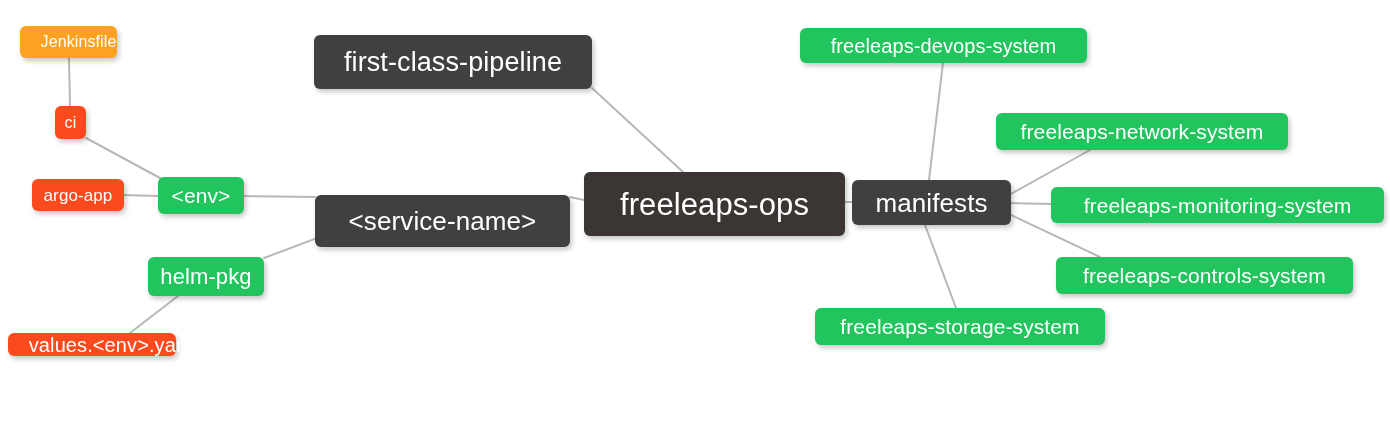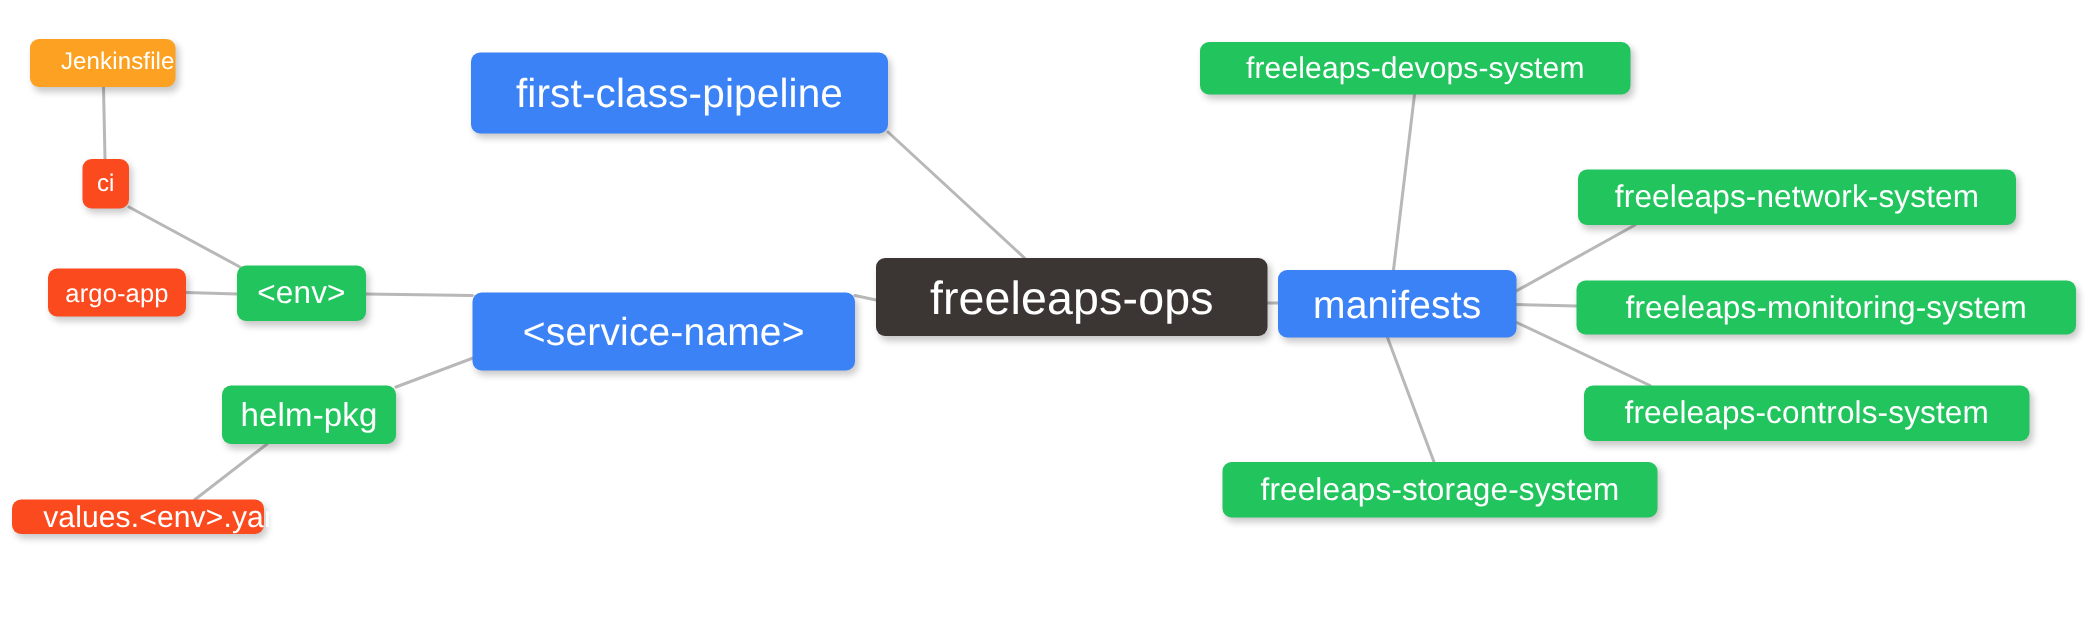--- a/index.html
+++ b/index.html
@@ -37,21 +37,21 @@
     align-items: center;
     justify-content: center;
     color: #ffffff;
     border-radius: 6px;
     white-space: nowrap;
     box-shadow: 2px 3px 5px rgba(0,0,0,0.22);
     line-height: 1;
     letter-spacing: 0.1px;
   }
   .node-root   { background: #3b3633; }
-  .node-blue   { background: #3b82f6; }
+  .node-blue   { background: #404040; }
   .node-green  { background: #21c45d; text-align: right; }
   .node-orange { background: #fca121; }
   .node-red    { background: #fc4a1f; }
 </style>
 </head>
 <body>
 
 <div id="mindmap-canvas">
   <svg id="edge-layer" viewBox="0 0 1390 421" preserveAspectRatio="none">
       <line x1="592" y1="88" x2="683" y2="172" class="edge-line" stroke="#b8b8b8"></line>
@@ -63,28 +63,28 @@
       <line x1="69" y1="58" x2="70" y2="106" class="edge-line" stroke="#b8b8b8"></line>
       <line x1="357" y1="223" x2="264" y2="258" class="edge-line" stroke="#b8b8b8"></line>
       <line x1="178" y1="296" x2="130" y2="333" class="edge-line" stroke="#b8b8b8"></line>
       <line x1="943" y1="63" x2="929" y2="180" class="edge-line" stroke="#b8b8b8"></line>
       <line x1="1009" y1="195" x2="1090" y2="150" class="edge-line" stroke="#b8b8b8"></line>
       <line x1="1009" y1="203" x2="1051" y2="204" class="edge-line" stroke="#b8b8b8"></line>
       <line x1="1009" y1="214" x2="1100" y2="257" class="edge-line" stroke="#b8b8b8"></line>
       <line x1="925" y1="225" x2="956" y2="308" class="edge-line" stroke="#b8b8b8"></line>
     </svg>
   <div id="node-layer">
-      <div class="mm-node node-root" style="left: 584px; top: 172px; width: 261px; height: 52px; font-size: 31px;">freeleaps-ops</div>
+      <div class="mm-node node-root" style="left: 584px; top: 172px; width: 261px; height: 64px; font-size: 31px;">freeleaps-ops</div>
       <div class="mm-node node-blue" style="left: 314px; top: 35px; width: 278px; height: 54px; font-size: 27px;">first-class-pipeline</div>
       <div class="mm-node node-blue" style="left: 315px; top: 171px; width: 255px; height: 52px; font-size: 26px; margin-top: 24px;">&lt;service-name&gt;</div>
       <div class="mm-node node-blue" style="left: 852px; top: 180px; width: 159px; height: 45px; font-size: 26px;">manifests</div>
       <div class="mm-node node-green" style="left: 158px; top: 177px; width: 86px; height: 37px; font-size: 21px;">&lt;env&gt;</div>
       <div class="mm-node node-green" style="left: 148px; top: 257px; width: 116px; height: 39px; font-size: 22px;">helm-pkg</div>
       <div class="mm-node node-green" style="left: 800px; top: 28px; width: 287px; height: 35px; font-size: 20px;">freeleaps-devops-system</div>
-      <div class="mm-node node-green" style="left: 1052px; top: 113px; width: 292px; height: 37px; font-size: 21px;">freeleaps-network-system</div>
+      <div class="mm-node node-green" style="left: 996px; top: 113px; width: 292px; height: 37px; font-size: 21px;">freeleaps-network-system</div>
       <div class="mm-node node-green" style="left: 1051px; top: 187px; width: 333px; height: 36px; font-size: 21px;">freeleaps-monitoring-system</div>
       <div class="mm-node node-green" style="left: 1056px; top: 257px; width: 297px; height: 37px; font-size: 21px;">freeleaps-controls-system</div>
       <div class="mm-node node-green" style="left: 815px; top: 308px; width: 290px; height: 37px; font-size: 21px;">freeleaps-storage-system</div>
       <div class="mm-node node-orange" style="left: 20px; top: 26px; width: 97px; height: 32px; font-size: 16px; padding-left: 20px;">Jenkinsfile</div>
       <div class="mm-node node-red" style="left: 55px; top: 106px; width: 31px; height: 33px; font-size: 16px;">ci</div>
       <div class="mm-node node-red" style="left: 32px; top: 179px; width: 92px; height: 32px; font-size: 17px;">argo-app</div>
       <div class="mm-node node-red" style="left: 8px; top: 333px; width: 168px; height: 23px; font-size: 20px; padding-left: 42px;">values.&lt;env&gt;.yaml</div>
     </div>
 </div>
 

